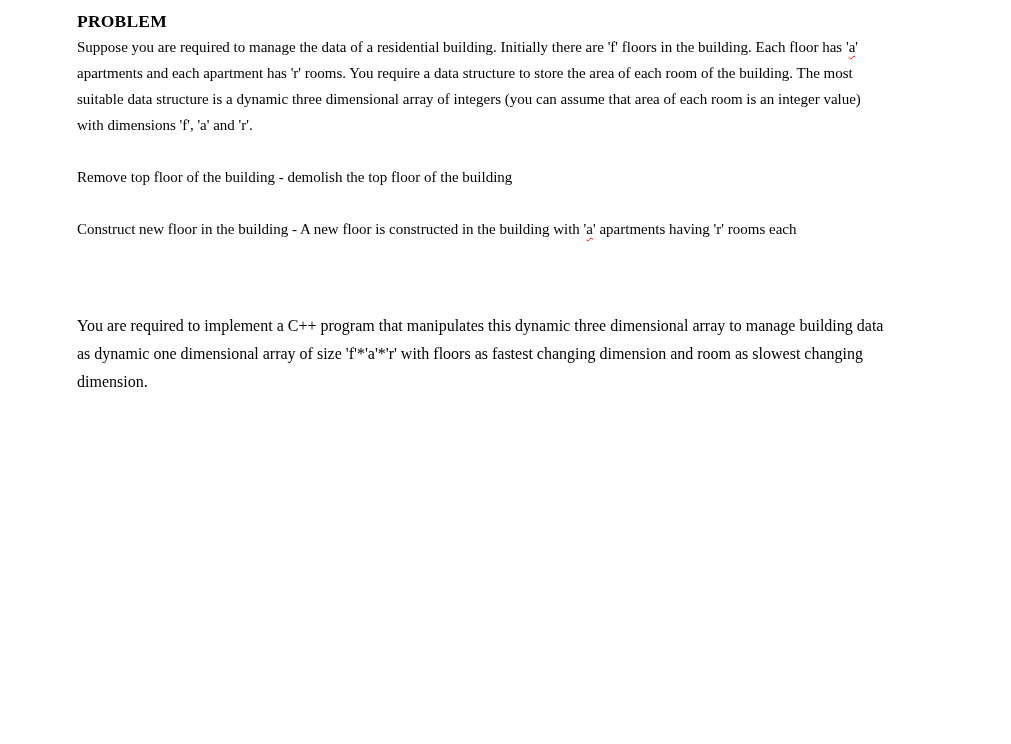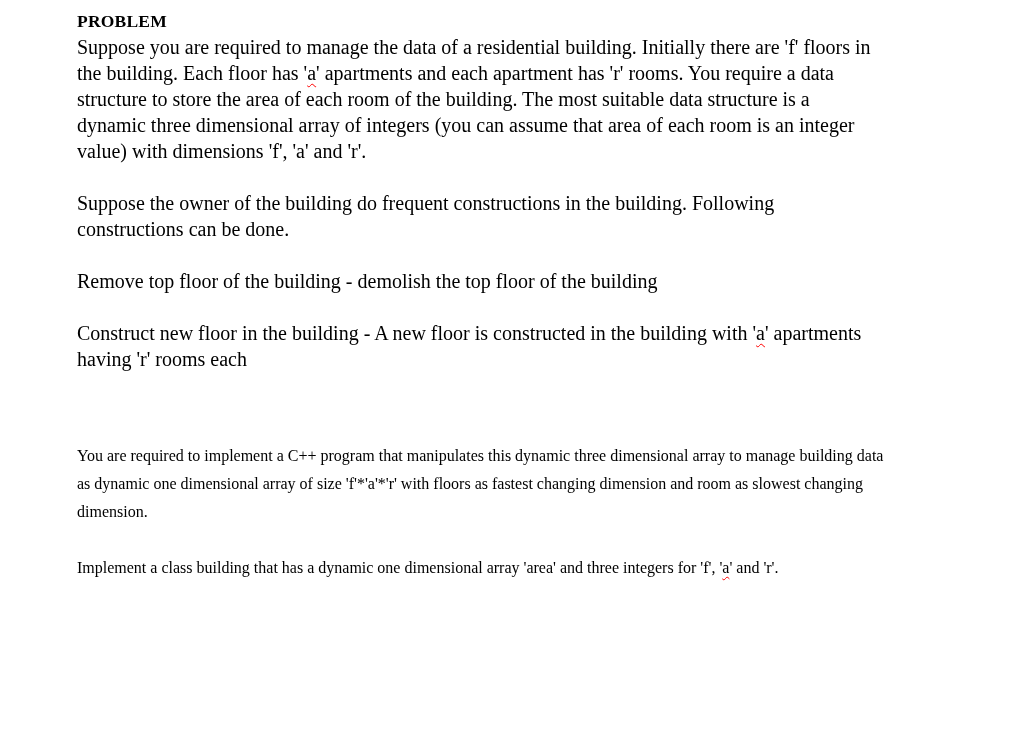--- a/index.html
+++ b/index.html
@@ -29,21 +29,21 @@
     line-height: 26px;
     font-weight: bold;
     letter-spacing: 0.2px;
   }
   .para {
     margin: 0;
     white-space: normal;
   }
   .para.normal {
     width: 800px;
-    font-size: 20px;
+    font-size: 15px;
     line-height: 26px;
     margin-top: 26px;
   }
   .para.normal.first {
     margin-top: 0;
   }
   .para.large {
     width: 812px;
     font-size: 16px;
     line-height: 28px;
@@ -60,19 +60,17 @@
     text-underline-offset: 3px;
   }
 </style>
 </head>
 <body>
 
 <div class="page">
   <h1 class="doc-heading">PROBLEM</h1>
   <div>
       <p class="para normal first"><span>Suppose you are required to manage the data of a residential building. Initially there are 'f' floors in the building. Each floor has '</span><span class="squiggle">a</span><span>' apartments and each apartment has 'r' rooms. You require a data structure to store the area of each room of the building. The most suitable data structure is a dynamic three dimensional array of integers (you can assume that area of each room is an integer value) with dimensions 'f', 'a' and 'r'.</span></p>
-      <p class="para normal"><span>Suppose the owner of the building do frequent constructions in the building. Following constructions can be done.</span></p>
       <p class="para normal"><span>Remove top floor of the building - demolish the top floor of the building</span></p>
       <p class="para normal"><span>Construct new floor in the building - A new floor is constructed in the building with '</span><span class="squiggle">a</span><span>' apartments having 'r' rooms each</span></p>
       <p class="para large extra-space"><span>You are required to implement a C++ program that manipulates this dynamic three dimensional array to manage building data as dynamic one dimensional array of size 'f'*'a'*'r' with floors as fastest changing dimension and room as slowest changing dimension.</span></p>
-      <p class="para large"><span>Implement a class building that has a dynamic one dimensional array 'area' and three integers for 'f', '</span><span class="squiggle">a</span><span>' and 'r'.</span></p>
     </div>
 </div>
 
 </body></html>

